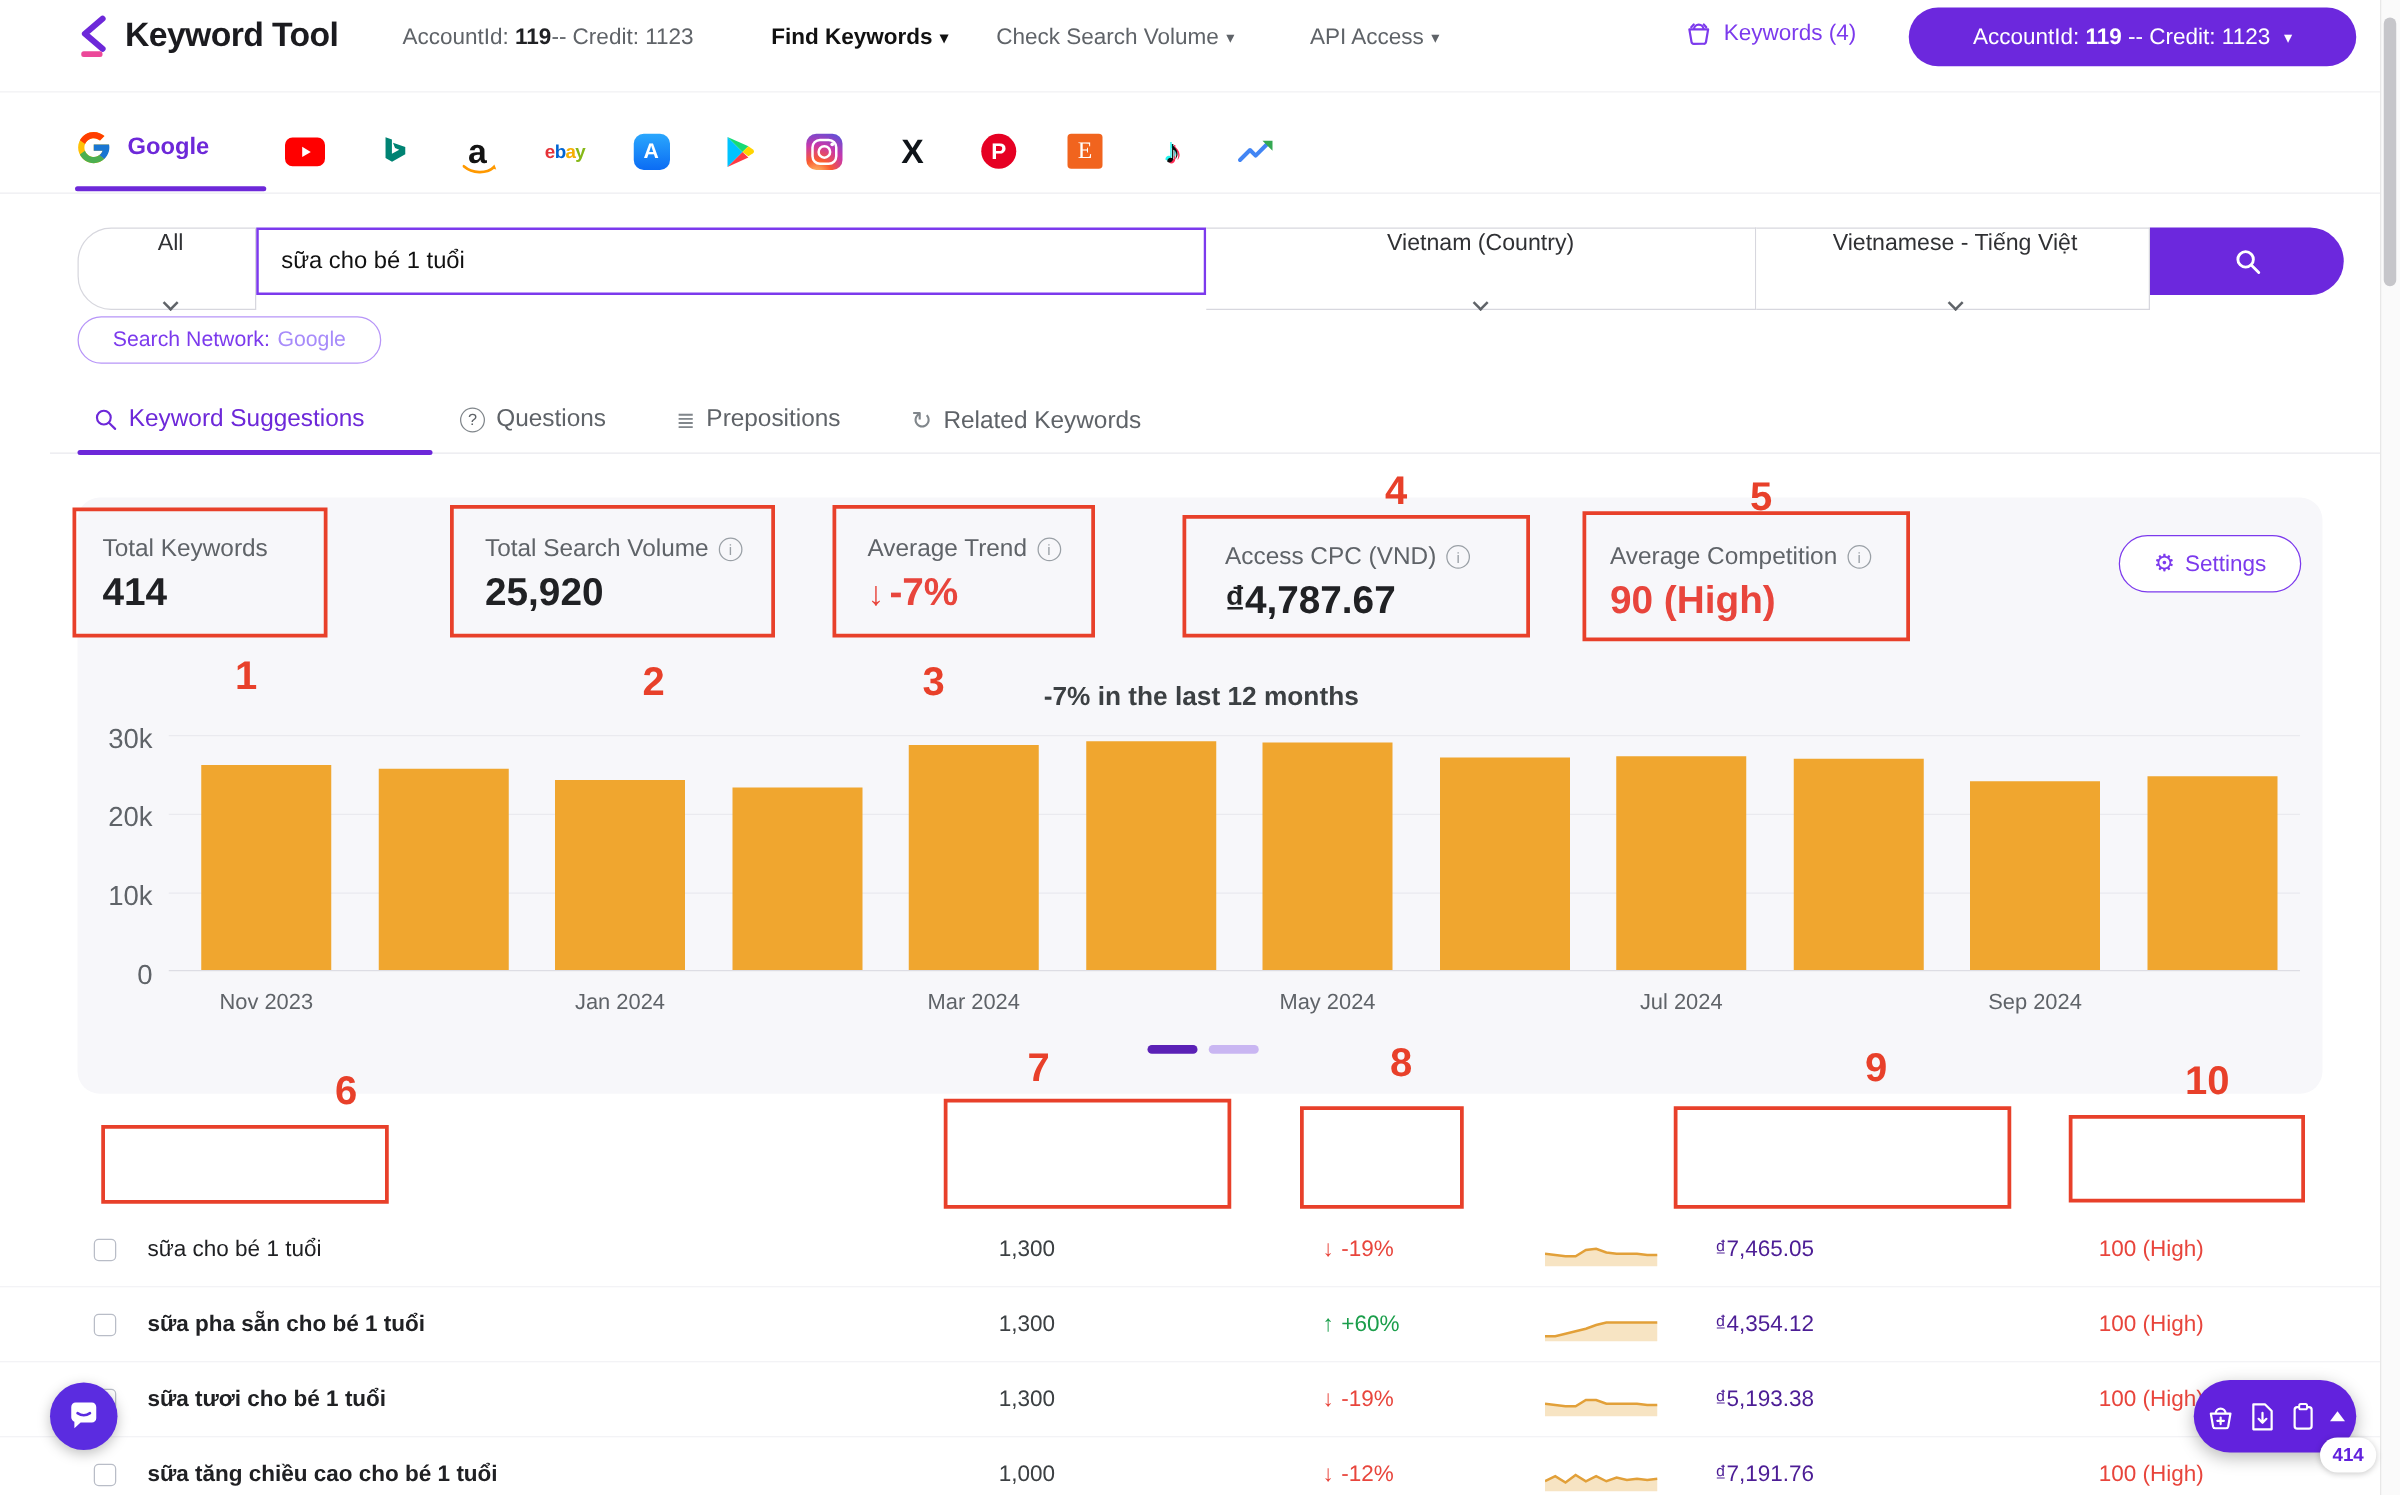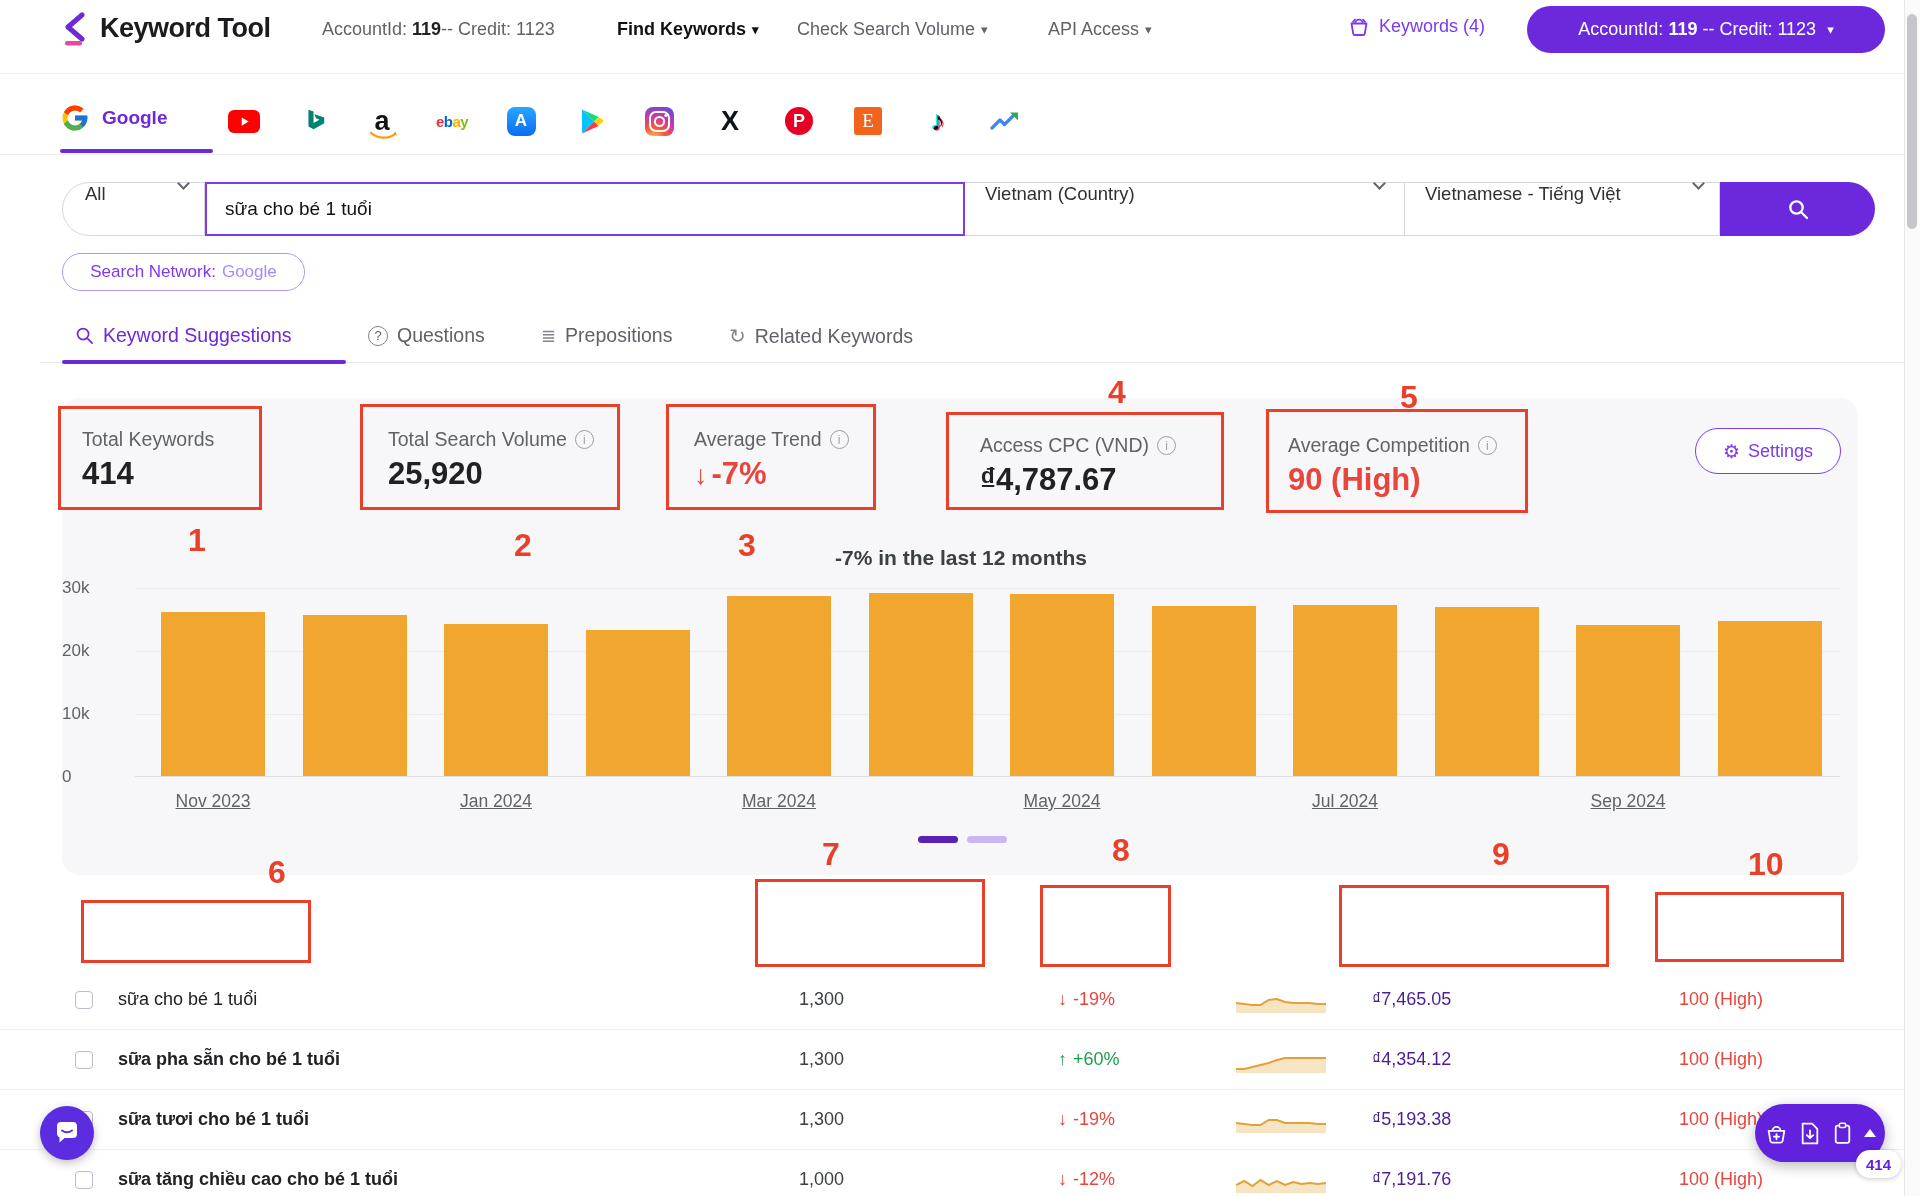--- a/index.html
+++ b/index.html
@@ -42,21 +42,21 @@
   .ig-box { width:29px; height:29px; border-radius:8px;
     background:radial-gradient(circle at 28% 115%, #ffd676 0%, #fa5b30 32%, #c837ab 62%, #5851db 95%); }
   .x-glyph { font-size:27px; font-weight:800; color:#0f1419; }
   .pin-box { width:28px; height:28px; border-radius:50%; background:#e60023; color:#fff; font-size:18px; font-weight:700;
     display:flex; align-items:center; justify-content:center; }
   .etsy-box { width:28px; height:28px; background:#f1641e; color:#fff; border-radius:3px;
     font-family:"Liberation Serif", serif; font-size:19px; display:flex; align-items:center; justify-content:center; }
   .tt-glyph { font-size:27px; font-weight:700; color:#0a0a0a; text-shadow:-1.5px -1px 0 #25f4ee, 1.5px 1px 0 #fe2c55; }
 
   
-  .field { top:182px; height:54px; border:1px solid #d7d7de; background:#fff; display:flex; cursor:pointer; }
+  .field { top:182px; height:66px; border:1px solid #d7d7de; background:#fff; display:flex; align-items:center; cursor:pointer;flex-direction:column; }
   .all-sel { left:62px; width:143px; border-radius:27px 0 0 27px; padding:0 16px 0 22px; justify-content:space-between; }
   .field .chev { width:9px; height:9px; border-right:2px solid #5f6368; border-bottom:2px solid #5f6368; transform:rotate(45deg); margin-top:-4px; }
   .query { left:205px; top:182px; width:760px; height:54px; border:2px solid #7c3aed; padding:0 18px; font-size:19px; color:#111;
     font-family:"Liberation Sans", sans-serif; outline:none; background:#fff; }
   .country-sel { left:965px; width:440px; padding:0 20px; justify-content:space-between; border-left:none; }
   .lang-sel { left:1405px; width:315px; padding:0 16px 0 20px; justify-content:space-between; border-left:none; }
   .field .val { font-size:18.5px; color:#303134; }
   .search-btn { left:1720px; top:182px; width:155px; height:54px; background:#6c28dd; border:none; border-radius:0 27px 27px 0;
     display:flex; align-items:center; justify-content:center; cursor:pointer; }
 
@@ -82,26 +82,26 @@
   .stat-value .arr { font-weight:400; font-size:27px; margin-right:4px; }
   .st1 { left:82px; top:428px; } .st2 { left:388px; top:428px; } .st3 { left:694px; top:428px; }
   .st4 { left:980px; top:434px; } .st5 { left:1288px; top:434px; }
   .info { width:19px; height:19px; border:1.5px solid #9aa0a6; border-radius:50%; color:#9aa0a6; font-size:12px;
     display:inline-flex; align-items:center; justify-content:center; flex:none; }
   .settings-btn { left:1695px; top:428px; width:146px; height:46px; border:1.5px solid #7c3aed; border-radius:23px; background:#fff;
     color:#7c3aed; font-size:18px; display:flex; align-items:center; justify-content:center; gap:8px; cursor:pointer; }
   .gear { font-size:19px; }
 
   .chart-title { left:661px; top:546px; width:600px; text-align:center; font-size:21px; font-weight:700; color:#3c4043; }
-  .ylab { width:60px; text-align:left; font-size:17px; color:#5f6368; left:62px; }
+  .ylab { width:60px; text-align:right; font-size:22px; color:#5f6368; left:62px; }
   .plot { left:135px; top:588px; width:1705px; height:189px; }
   .grid { position:absolute; left:0; width:100%; height:1px; background:#eaeaef; }
   .axis { position:absolute; left:0; bottom:0; width:100%; height:1px; background:#dddde4; }
   .bar { position:absolute; bottom:1px; width:104px; background:#f0a62f; }
-  .xlab { position:absolute; top:203px; width:140px; text-align:center; font-size:17.5px; color:#5f6368;text-decoration:underline; }
+  .xlab { position:absolute; top:203px; width:140px; text-align:center; font-size:17.5px; color:#5f6368; }
   .dot { top:836px; height:7px; border-radius:3.5px; cursor:pointer; }
   .dot1 { left:918px; width:40px; background:#5b21b6; }
   .dot2 { left:967px; width:40px; background:#c9b6f2; }
 
   
   .thead { left:0; top:895px; width:1904px; height:75px; background:#fff; }
   .cb { display:inline-block; width:18px; height:18px; border:1.5px solid #b9bdc7; border-radius:4px; background:#fff; cursor:pointer; }
   .tbody { left:0; top:970px; width:1904px; }
   .trow { position:relative; width:100%; height:60px; border-bottom:1px solid #f0f0f4; background:#fff; }
   .trow .cb { position:absolute; left:75px; top:21px; }

